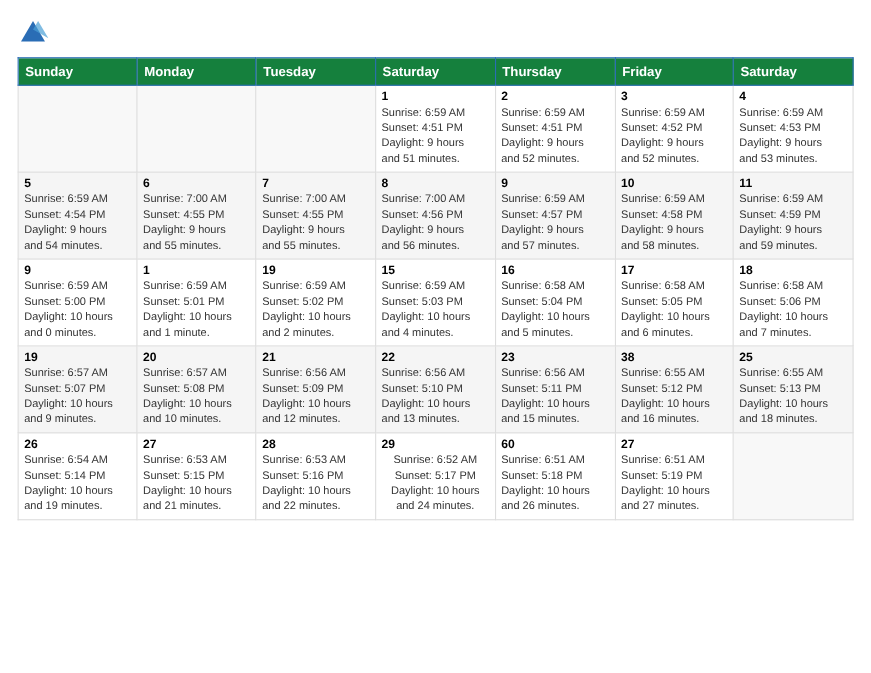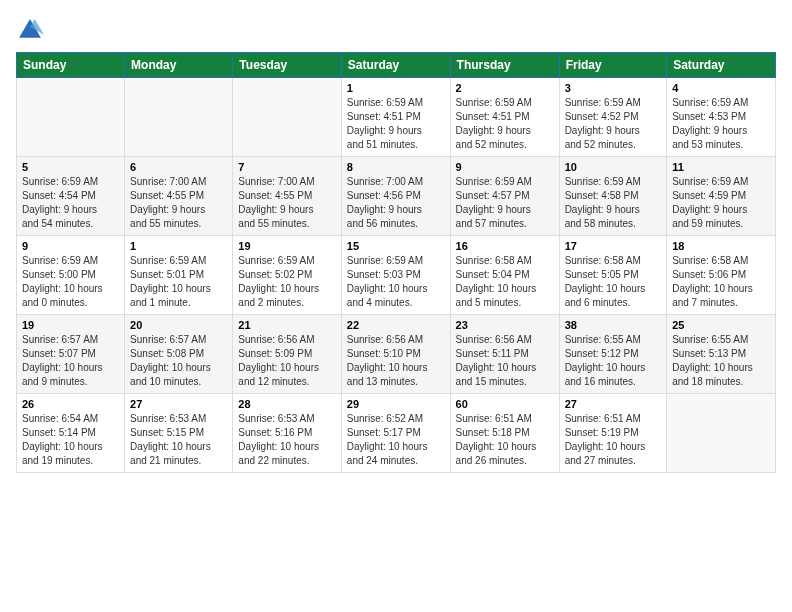--- a/index.html
+++ b/index.html
@@ -328,21 +328,21 @@
         </td>
         <td>
           <span class="day-num">28</span>
           <div class="day-info" style="white-space: pre-line;">Sunrise: 6:53 AM
 Sunset: 5:16 PM
 Daylight: 10 hours
 and 22 minutes.</div>
         </td>
         <td>
           <span class="day-num">29</span>
-          <div class="day-info" style="white-space: pre-line;">Sunrise: 6:52 AM
+          <div class="day-info" style="white-space: pre-line; text-align: center;">Sunrise: 6:52 AM
 Sunset: 5:17 PM
 Daylight: 10 hours
 and 24 minutes.</div>
         </td>
         <td>
           <span class="day-num">60</span>
           <div class="day-info" style="white-space: pre-line;">Sunrise: 6:51 AM
 Sunset: 5:18 PM
 Daylight: 10 hours
 and 26 minutes.</div>

